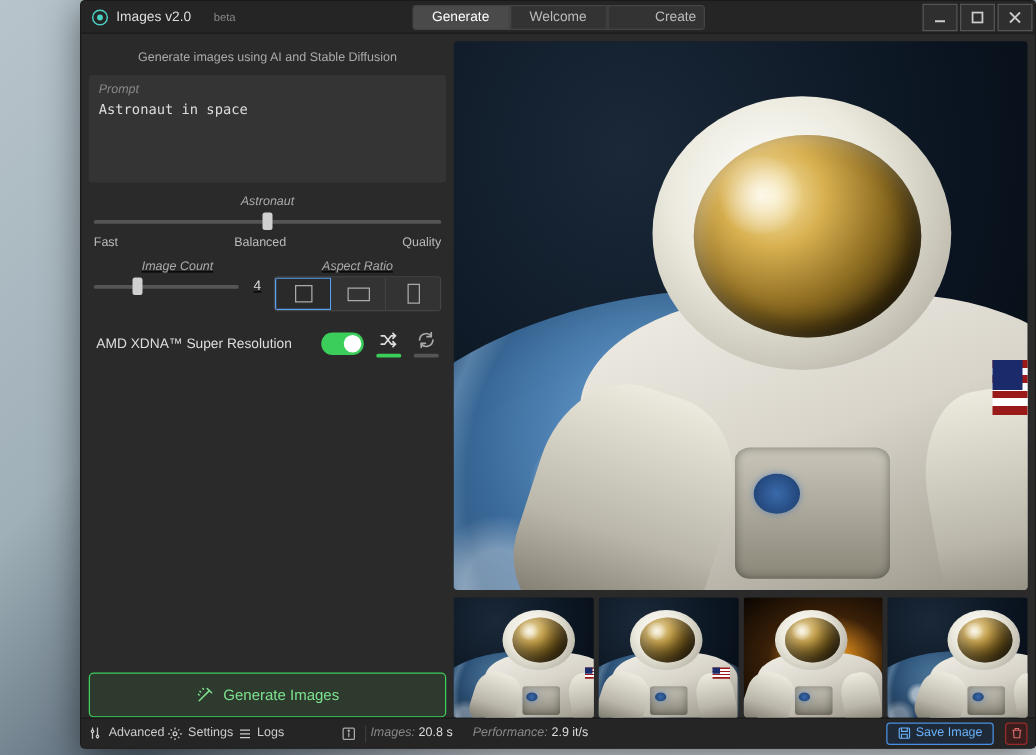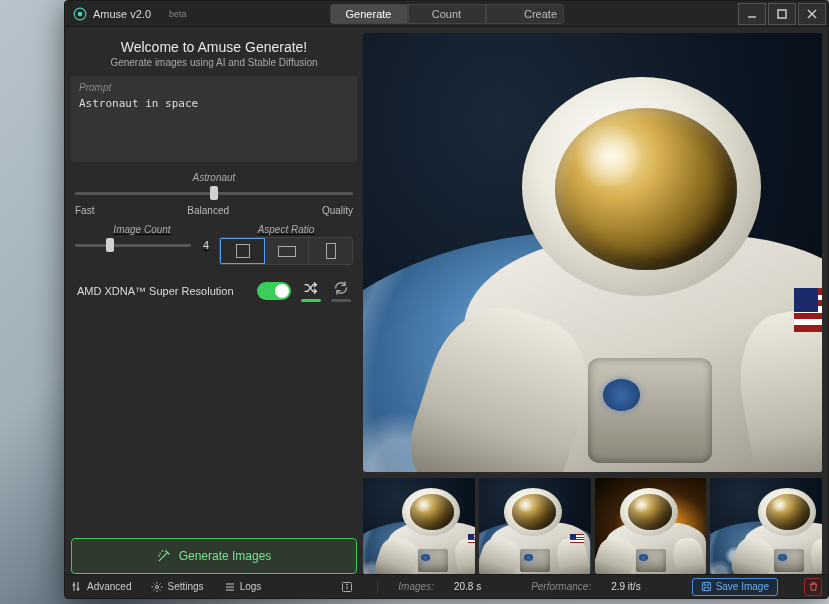--- a/index.html
+++ b/index.html
@@ -191,21 +191,21 @@
   position: absolute; left: 26%; top: 13%; width: 18%; height: 14%;
   background: radial-gradient(circle, rgba(255,255,255,0.8), rgba(255,255,255,0) 70%);
   border-radius: 50%;
 }
 .scene.var2 .space { background: radial-gradient(ellipse at 60% 50%, #f8c050 0%, #c07818 20%, #3a2008 50%, #0a0602 100%); }
 .scene.var2 .suit { left: 10%; }
 
 .status {
   height: 24px; border-top: 1px solid #1a1a1a; background: #252525;
   display: flex; align-items: center; font-size: 10px; color: #bbb;
-  padding: 0 6px; gap: 20px;
+  padding: 0 6px; gap: 3px;
 }
 .status .stat-link { display: flex; align-items: center; gap: 4px; cursor: pointer; color: #ccc; }
 .status .sep { width: 1px; height: 14px; background: #3a3a3a; }
 .status .spacer1 { width: 40px; }
 .status .info-ico { cursor: pointer; }
 .status .vsep { margin-left: 4px; }
 .status .metric-label { font-style: italic; color: #888; }
 .status .metric-val { color: #ddd; }
 .status .flex { flex: 1; }
 .save-btn {
@@ -222,28 +222,28 @@
 <body>
 
 <div class="window">
 
   <div class="titlebar">
     <svg class="app-ico" viewBox="0 0 24 24">
       <circle cx="12" cy="12" r="10" fill="none" stroke="#4ad0c0" stroke-width="2"></circle>
       <circle cx="12" cy="12" r="4" fill="#4ad0c0"></circle>
     </svg>
     <span class="app-title">
-      <span>Amuse</span>
+      <span>Images</span>
       <span>v2.0</span>
     </span>
     <span class="app-ver">beta</span>
 
     <div class="tabbar">
       <div class="tab active">Generate</div>
-      <div class="tab">Count</div>
+      <div class="tab">Welcome</div>
       <div class="tab">Create</div>
     </div>
 
     <div class="winbtns">
       <div class="winbtn">
         <svg width="10" height="10">
             <line x1="1" y1="8" x2="9" y2="8" stroke="#ccc" stroke-width="1.5"></line>
           </svg>
       </div>
       <div class="winbtn">
@@ -257,21 +257,20 @@
             <line x1="9" y1="1" x2="1" y2="9" stroke="#ccc" stroke-width="1.5"></line>
           </svg>
       </div>
     </div>
   </div>
 
   <div class="content">
 
     <div class="left">
       <div class="panel-header">
-        <div class="h1">Welcome to Amuse Generate!</div>
         <div class="h2">Generate images using AI and Stable Diffusion</div>
       </div>
 
       <div class="prompt-box">
         <div class="prompt-label">Prompt</div>
         <textarea class="prompt-text" style="">Astronaut in space</textarea>
       </div>
 
       <div class="perf-block">
         <div class="sec-label">Astronaut</div>

